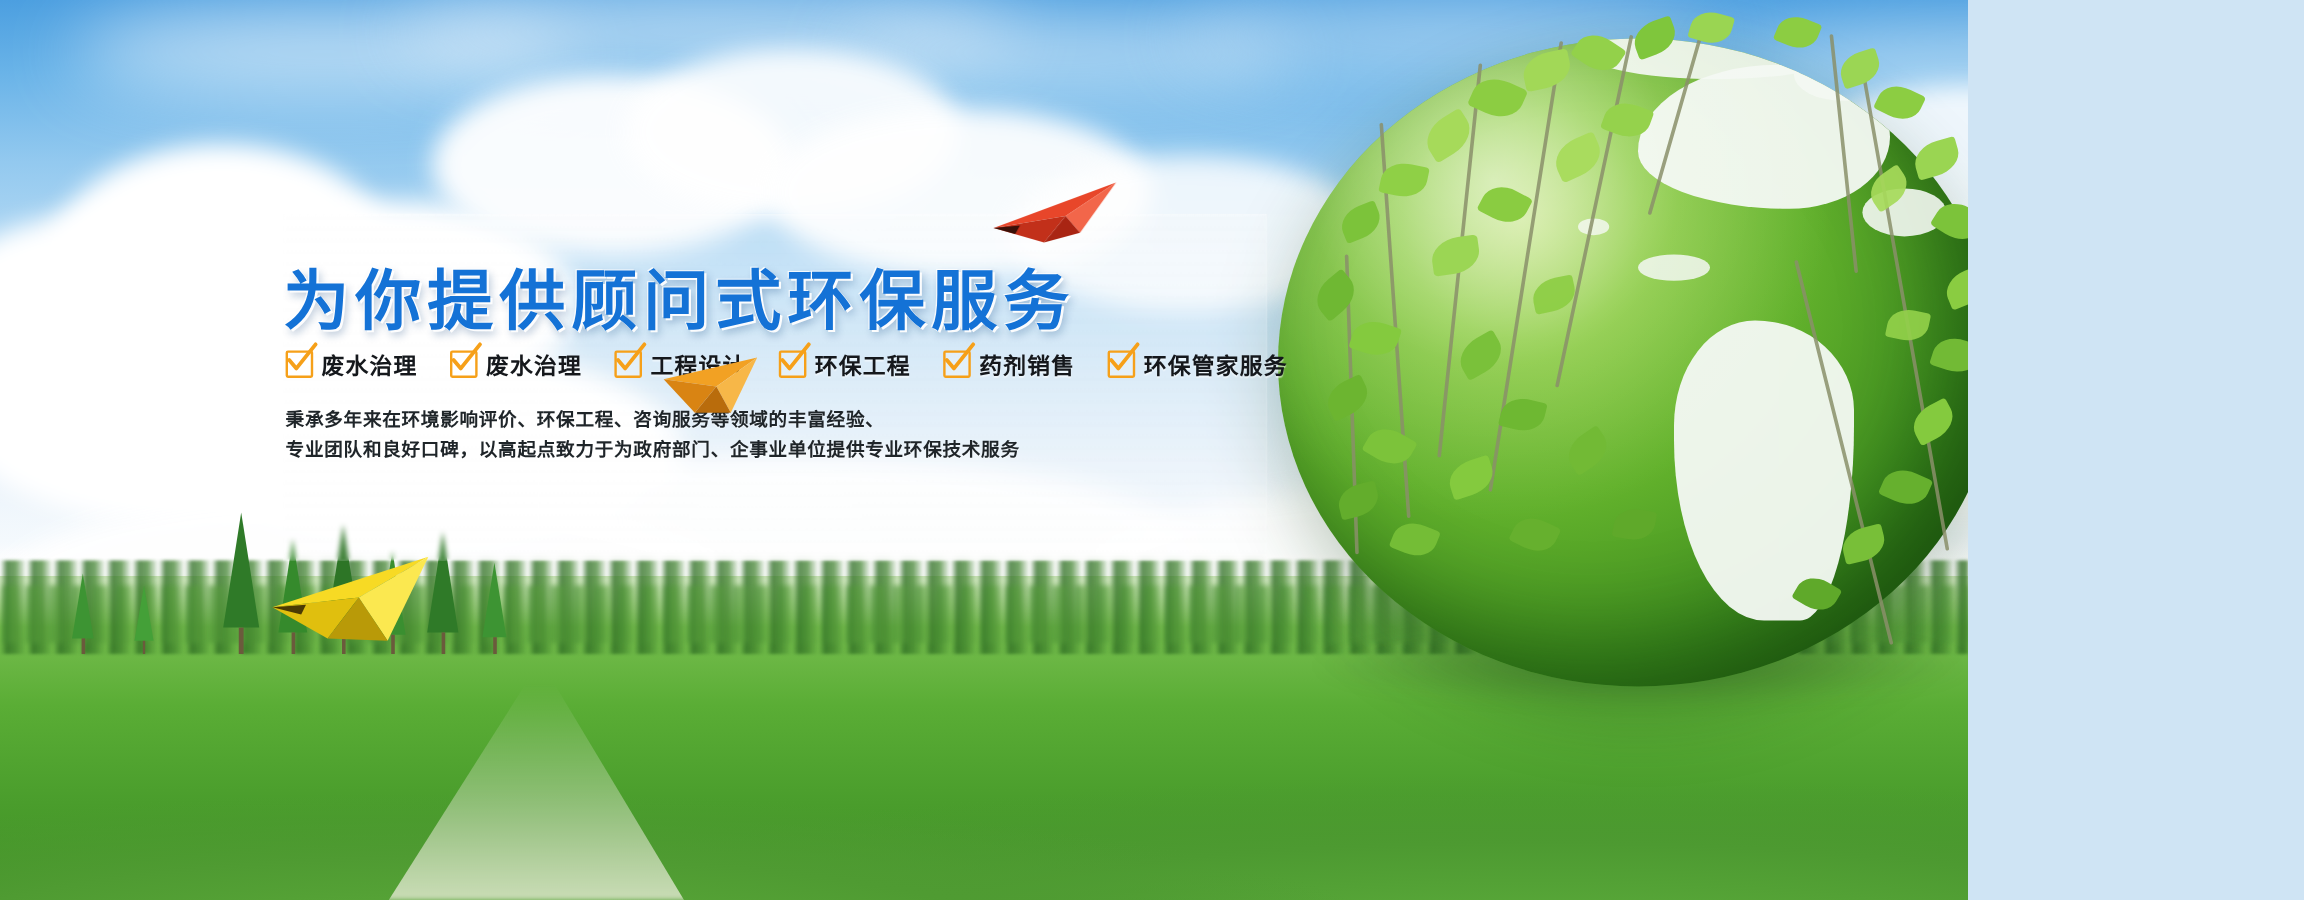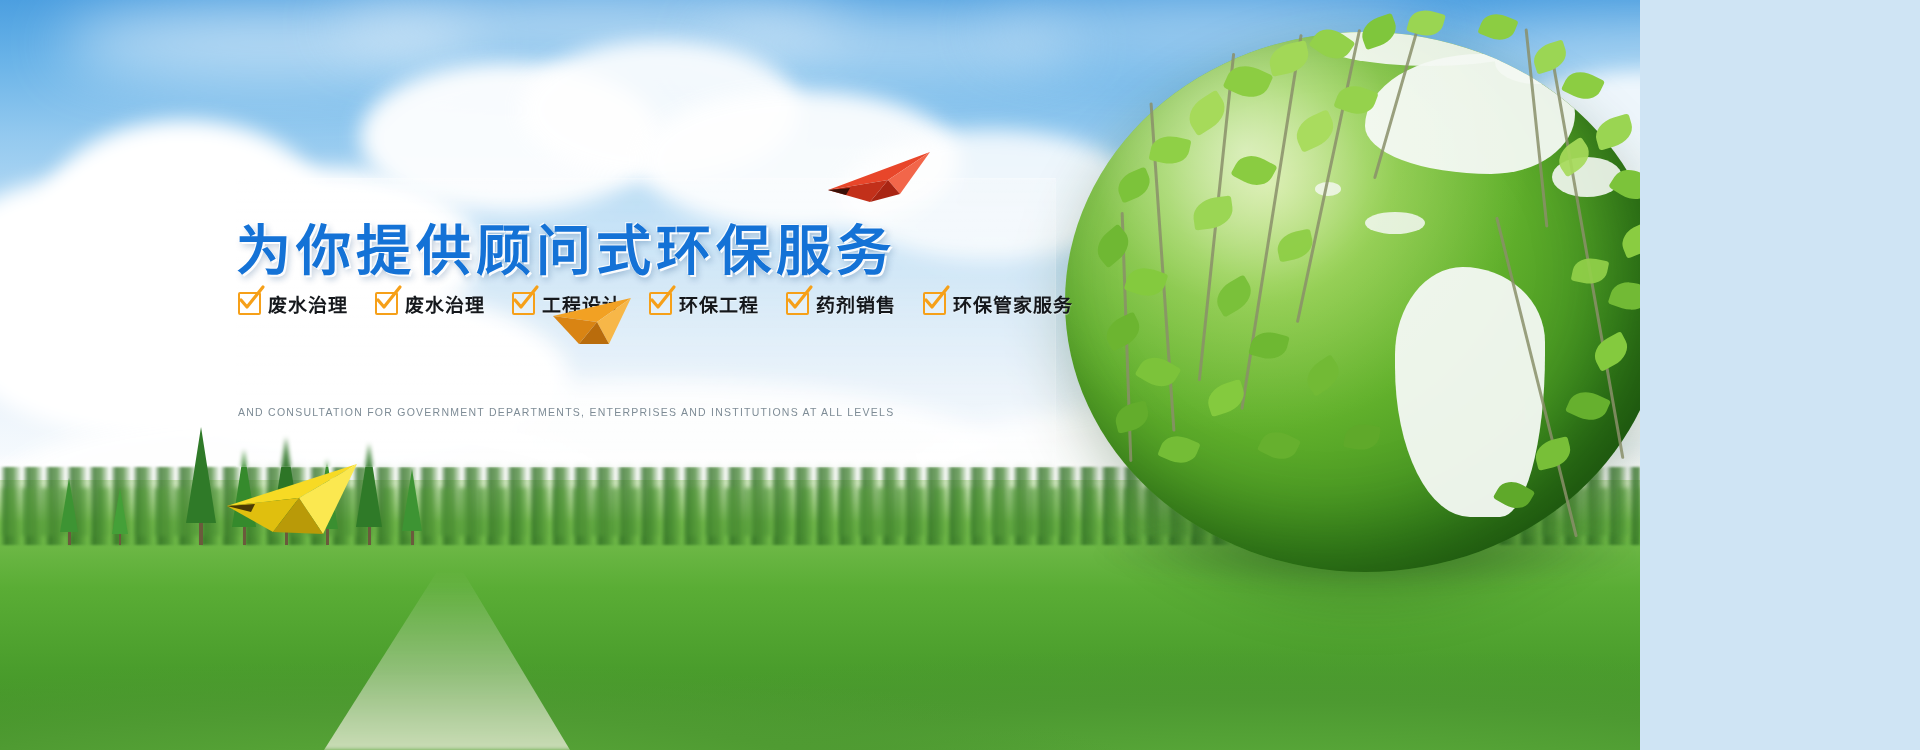--- a/index.html
+++ b/index.html
@@ -345,23 +345,26 @@
         <span class="chk-box">
           <svg viewBox="0 0 28 28" aria-hidden="true">
             <path d="M4 15 L10 22 L26 2" fill="none" stroke="#f6a019" stroke-width="3.2" stroke-linecap="round" stroke-linejoin="round"></path>
           </svg>
         </span>
         <span class="chk-label">环保管家服务</span>
       </div>
 
     </div>
 
+    <div class="desc">
+      <div>秉承多年来在环境影响评价、环保工程、咨询服务等领域的丰富经验、</div>
+      <div>专业团队和良好口碑，以高起点致力于为政府部门、企事业单位提供专业环保技术服务</div>
+    </div>
 
     <div class="eng">
-      <div>AND CONSULTATION FOR GOVERNMENT DEPARTMENTS, ENTERPRISES AND INSTITUTIONS AT ALL LEVELS</div>
     </div>
 
   </div>
 
   <div class="plane plane-red">
     <svg viewBox="0 0 110 55">
       <polygon points="2,40 104,2 62,30" fill="#e8462a"></polygon>
       <polygon points="2,40 62,30 44,52" fill="#c2301a"></polygon>
       <polygon points="62,30 104,2 74,44" fill="#f2664a"></polygon>
       <polygon points="44,52 62,30 74,44" fill="#a92513"></polygon>

